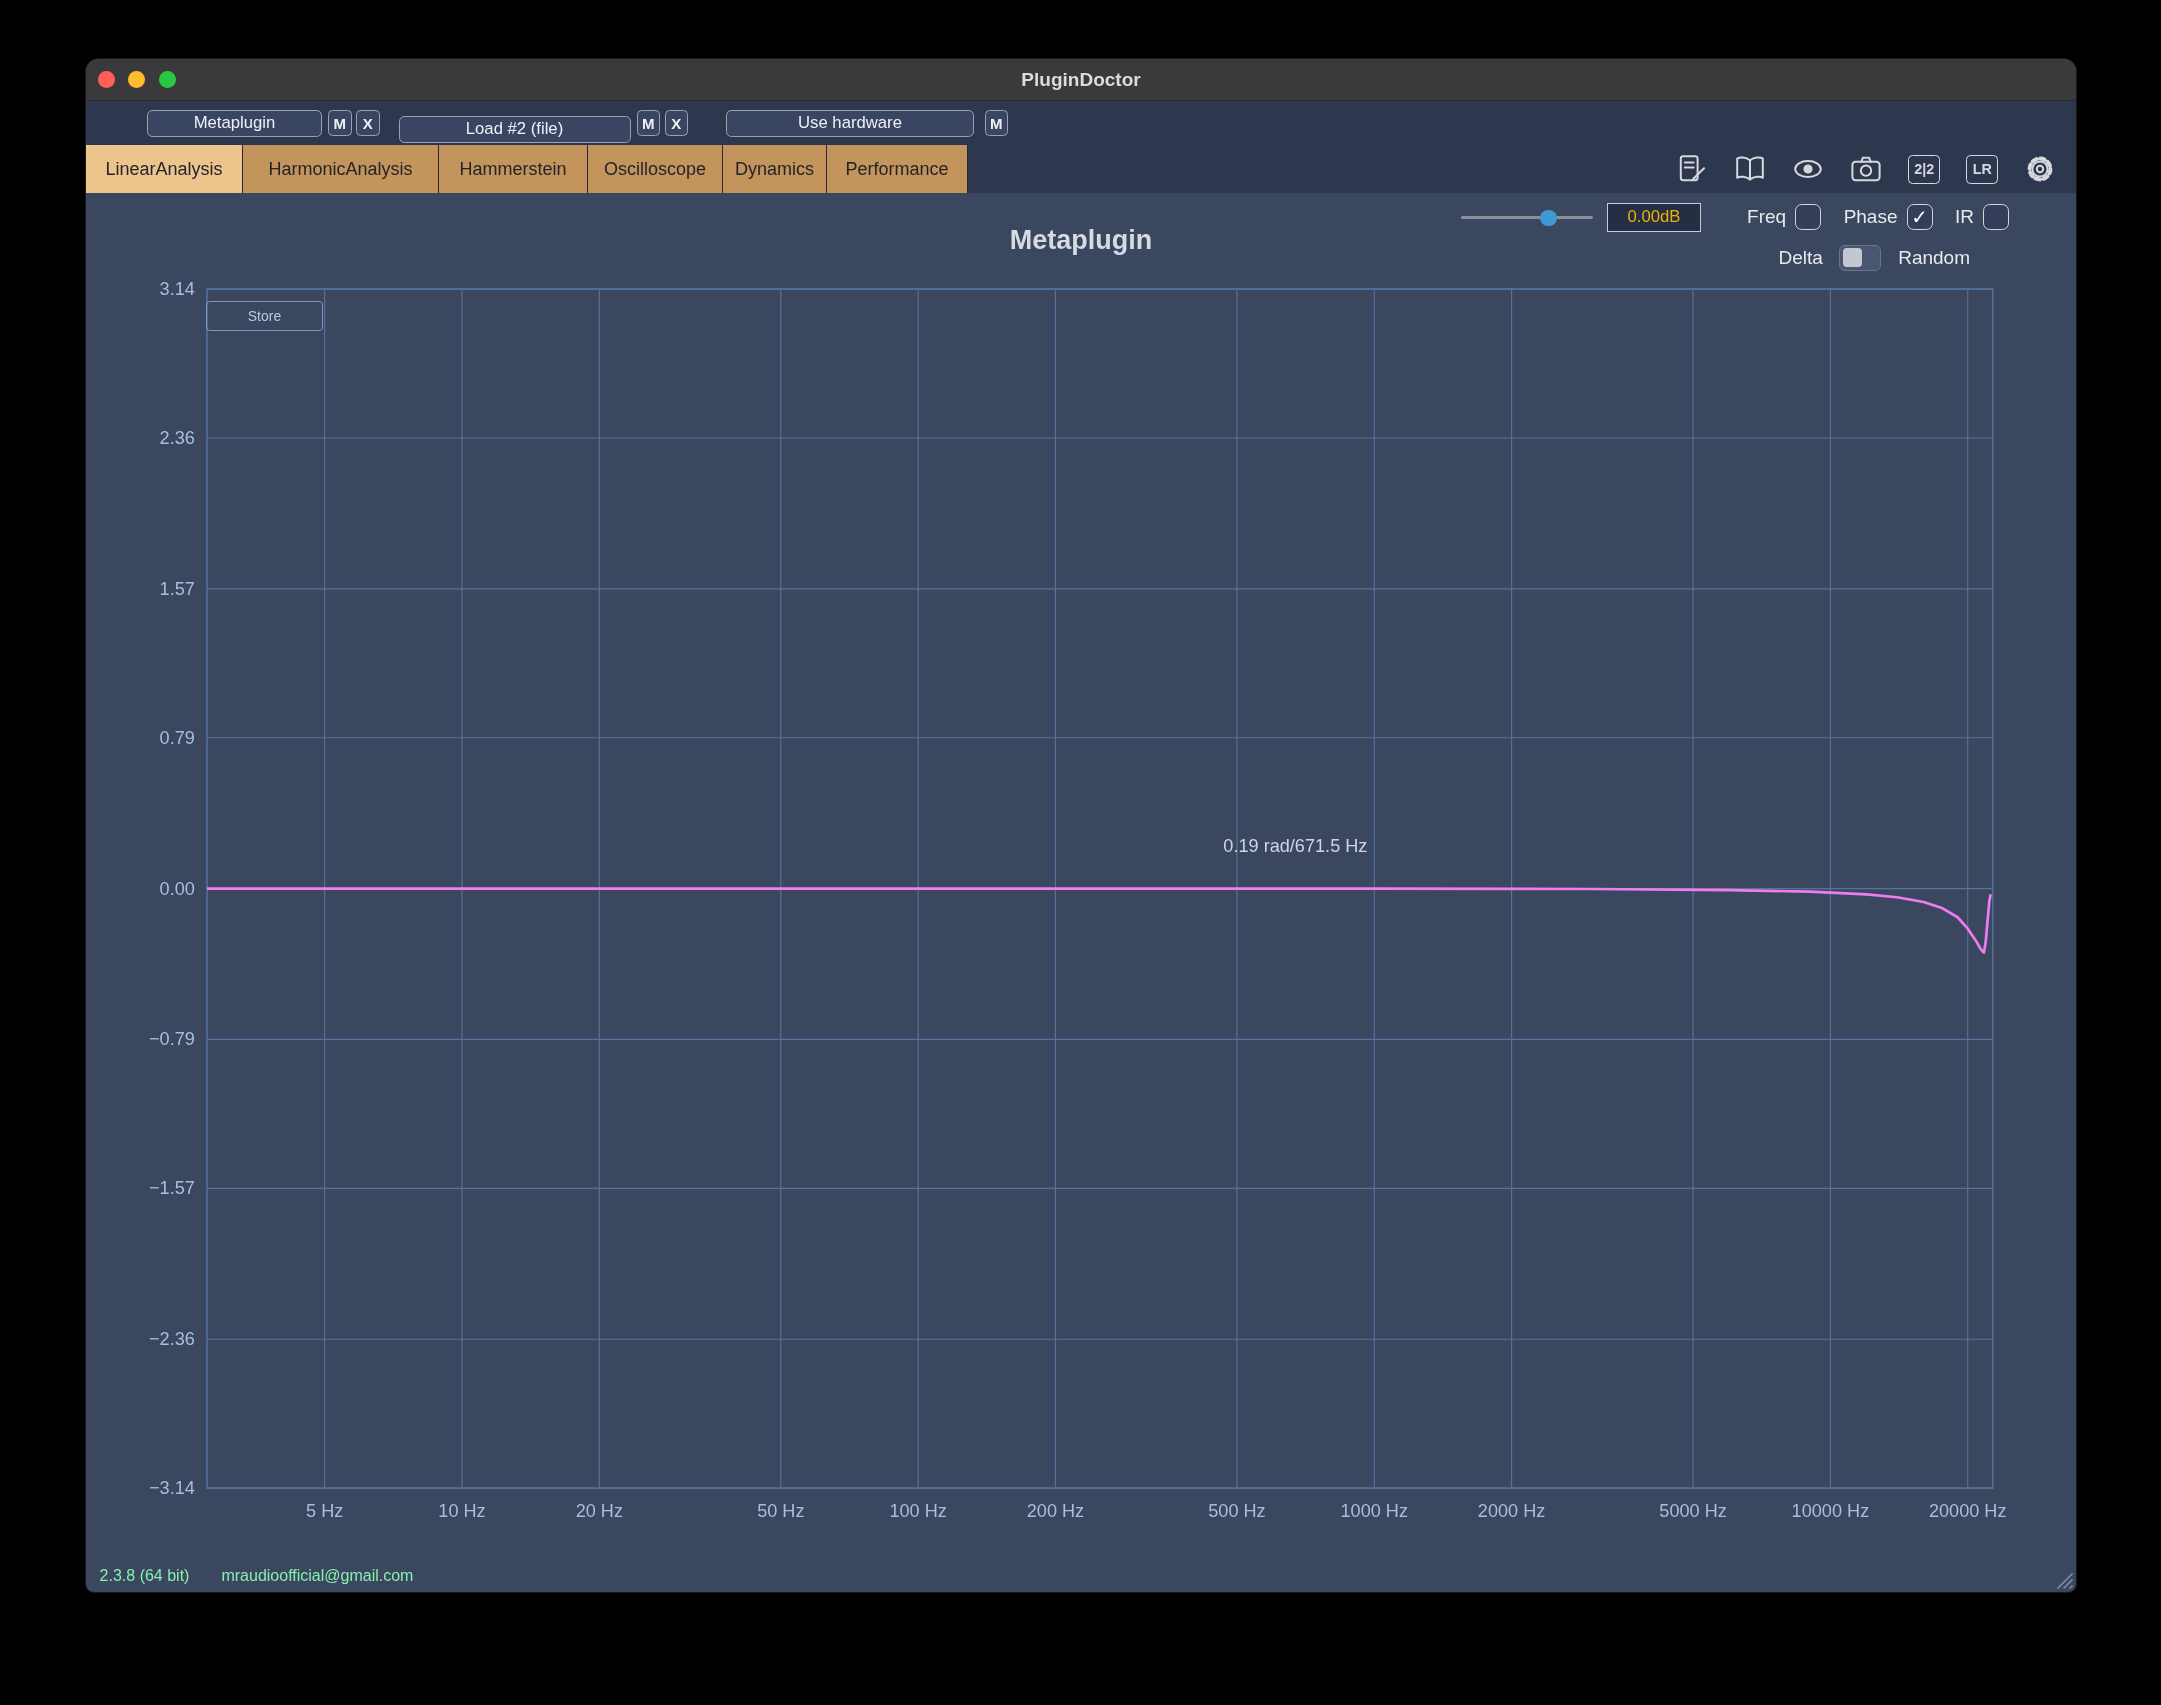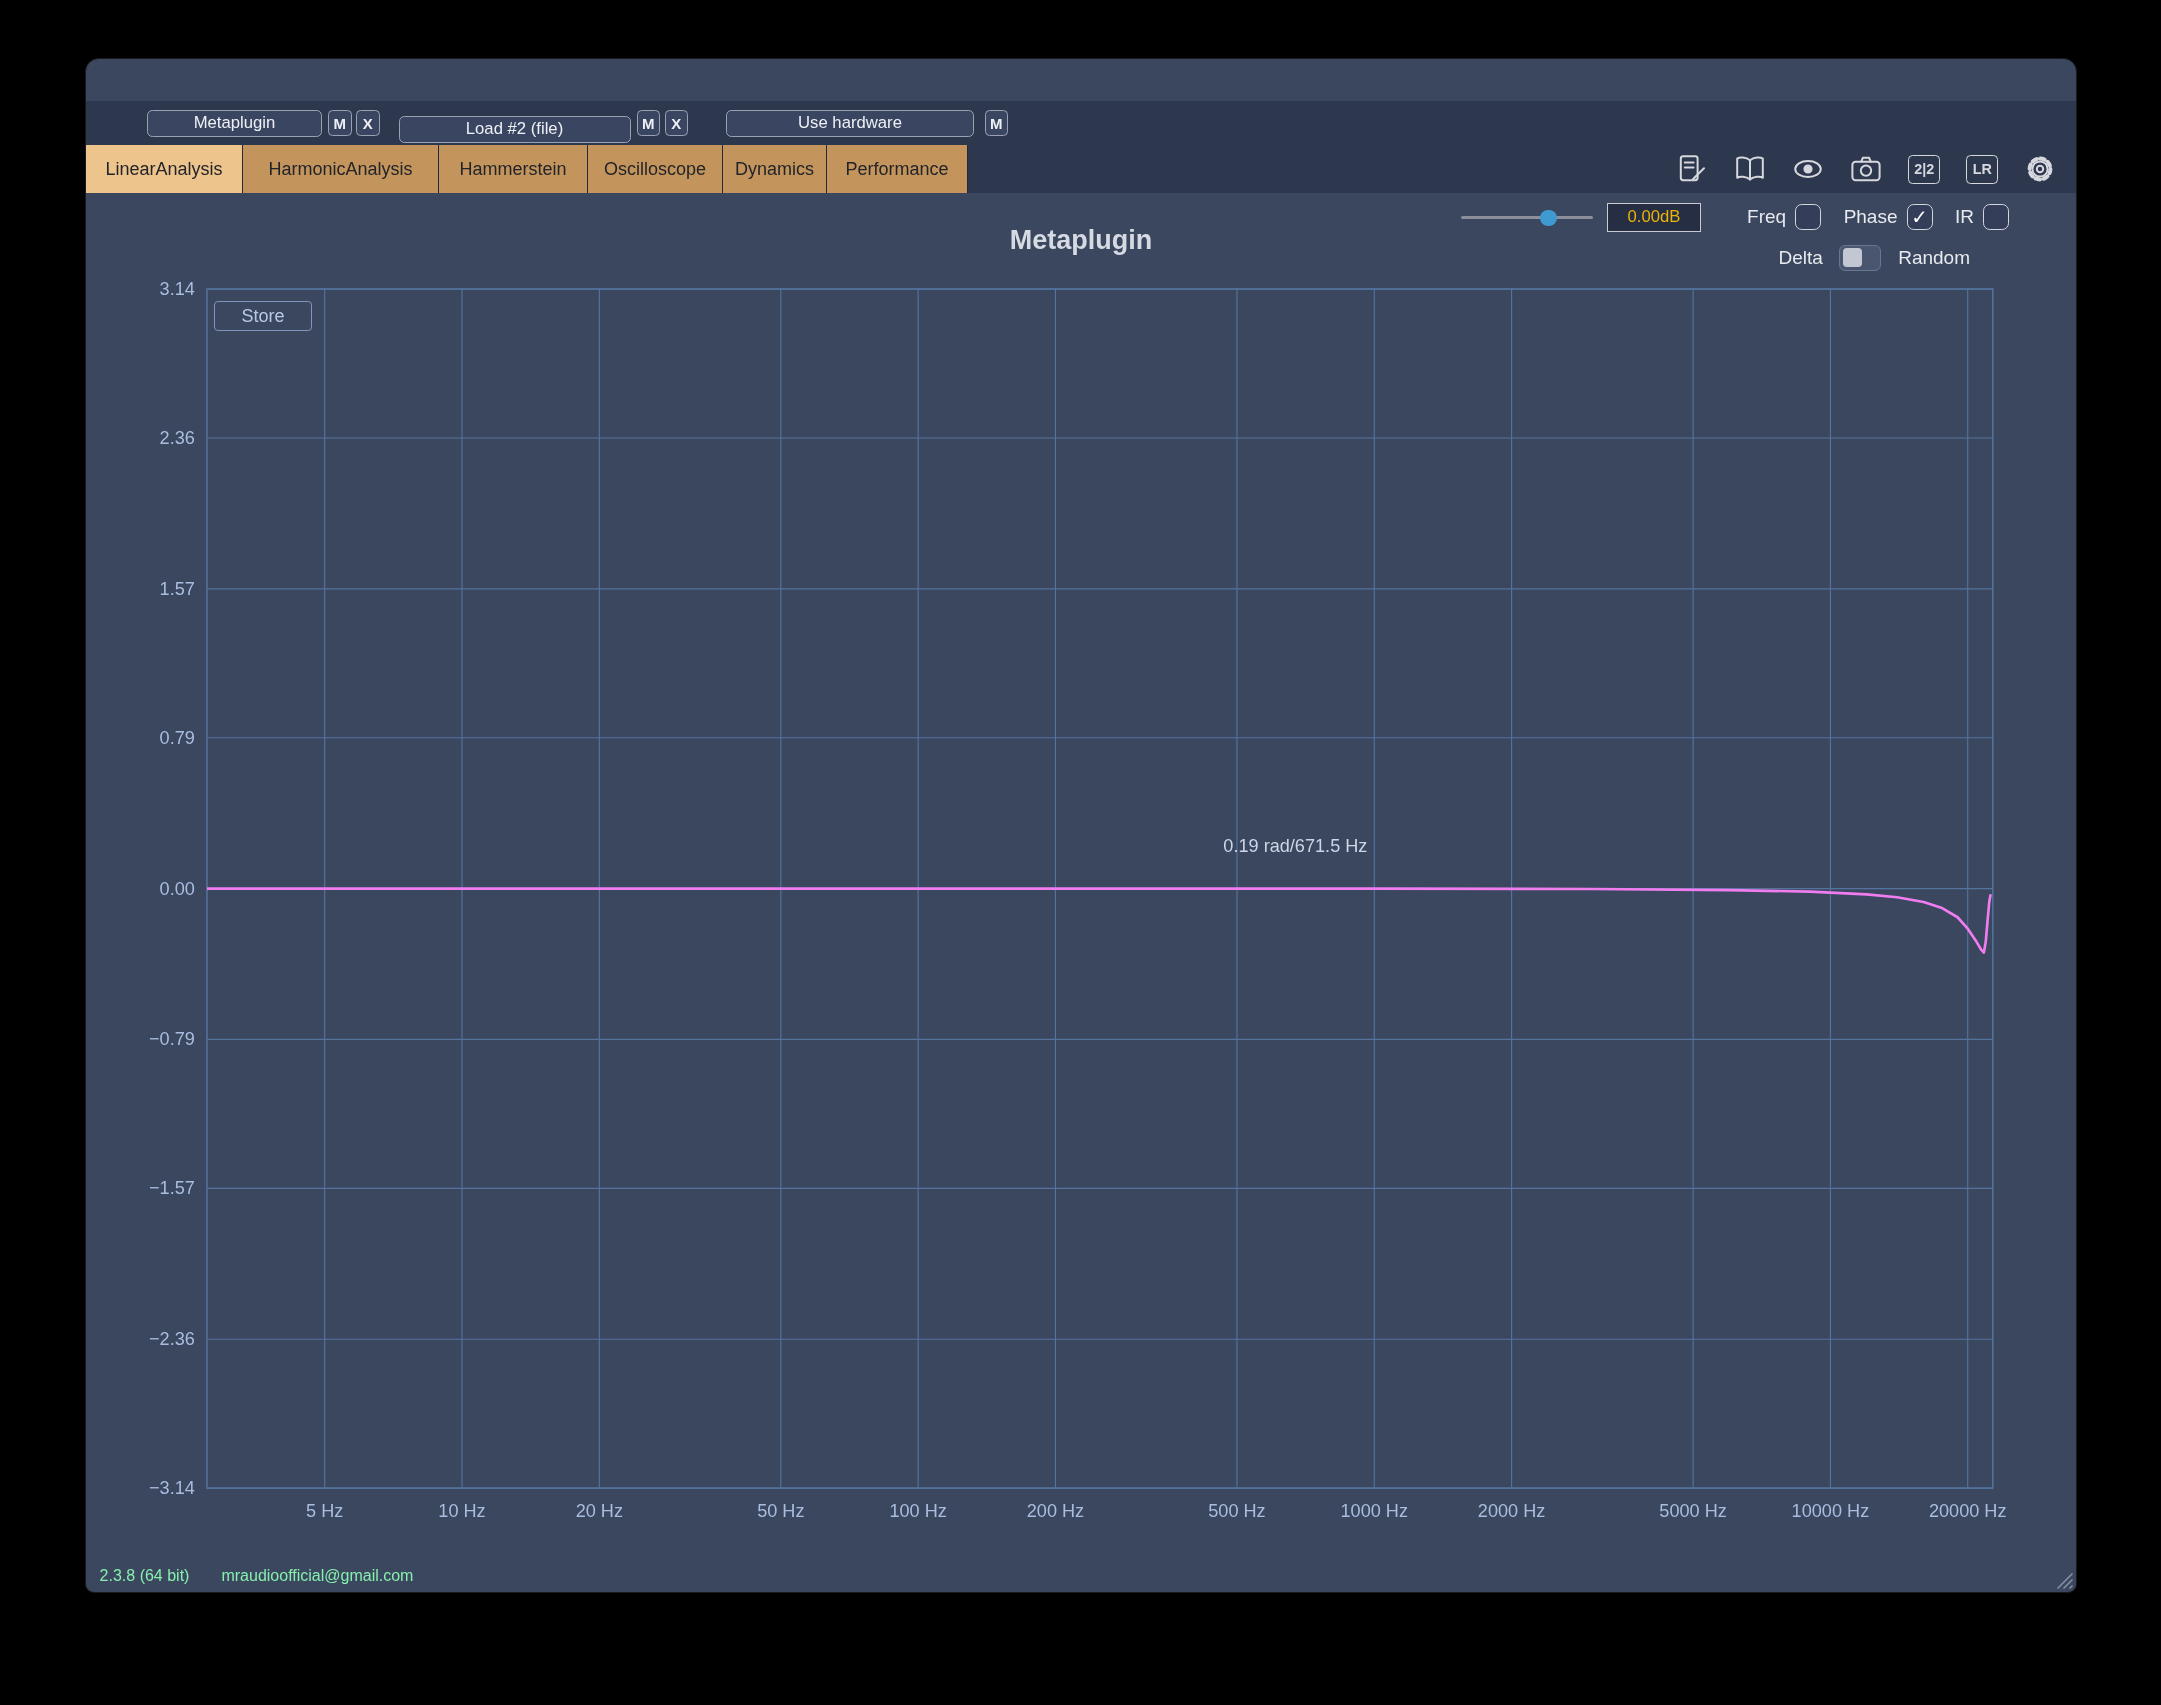--- a/index.html
+++ b/index.html
@@ -44,22 +44,22 @@
 
   #plot-svg { position:absolute; inset:0; }
   .grid { stroke:#54749e; stroke-width:1.5; fill:none; }
   .plot-border { stroke:#54749e; stroke-width:2; fill:none; }
   .curve { stroke:#f07df0; stroke-width:3.5; fill:none; stroke-linejoin:round; }
   .tick { fill:#a9bedf; font-size:24px; font-family:"Liberation Sans","DejaVu Sans",sans-serif; }
   .ytick { text-anchor:end; }
   .xtick { text-anchor:middle; }
   .annotation { fill:#cdd6e6; font-size:24px; text-anchor:middle; font-family:"Liberation Sans","DejaVu Sans",sans-serif; }
 
-  .store-btn { position:absolute; left:128px; top:108px; width:98px; height:30px; border:1.5px solid #7f97bd; border-radius:3.8px;
-               color:#b9c9e4; font-size:18px; display:flex; align-items:center; justify-content:center; background:transparent; }
+  .store-btn { position:absolute; left:120px; top:108px; width:117px; height:30px; border:1.5px solid #7f97bd; border-radius:3.8px;
+               color:#b9c9e4; font-size:14px; display:flex; align-items:center; justify-content:center; background:transparent; }
 
   
   .slider { position:absolute; left:1375px; top:11.4px; width:132px; height:27px; }
   .slider .track { position:absolute; top:12px; left:0; right:0; height:3px; background:#8a8f99; border-radius:1.5px; }
   .slider .knob { position:absolute; top:5.3px; left:79px; width:16.7px; height:16.7px; border-radius:50%; background:#3f9ad2; }
 
   .gain-box { position:absolute; left:1521px; top:9.8px; width:94px; height:29px; border:1.5px solid #c9cbd1; border-radius:0;
               background:#262e44; color:#eab308; font-size:16.7px; display:flex; align-items:center; justify-content:center; }
 
   .ctl-row1 { position:absolute; top:9.8px; right:67px; height:29px; display:flex; align-items:center; gap:9px; color:#e8eaee; font-size:19px; }
@@ -74,20 +74,26 @@
   .statusbar { position:absolute; left:13.6px; bottom:6.8px; display:flex; align-items:center; color:#86efac; font-size:16px; }
   .statusbar .email { margin-left:32px; }
   .resize-handle { position:absolute; right:2.3px; bottom:2.3px; width:21px; height:21px; }
   .resize-handle svg { stroke:#8a93a5; stroke-width:2; }
 </style>
 </head>
 <body>
 
 <div class="window">
 
+  <div class="titlebar">
+    <div class="tl red"></div>
+    <div class="tl yellow"></div>
+    <div class="tl green"></div>
+    <div class="title">PluginDoctor</div>
+  </div>
 
   <div class="toolbar">
     <div class="slot-btn" style="width:175px;margin-left:61px;">Metaplugin</div>
     <div class="mx-btn" style="margin-left:6px;">M</div>
     <div class="mx-btn" style="margin-left:4.5px;">X</div>
 
     <div class="slot-btn" style="width:232px;margin-left:19px;margin-top:12px;">Load #2 (file)</div>
     <div class="mx-btn" style="margin-left:6px;">M</div>
     <div class="mx-btn" style="margin-left:4.5px;">X</div>
 

